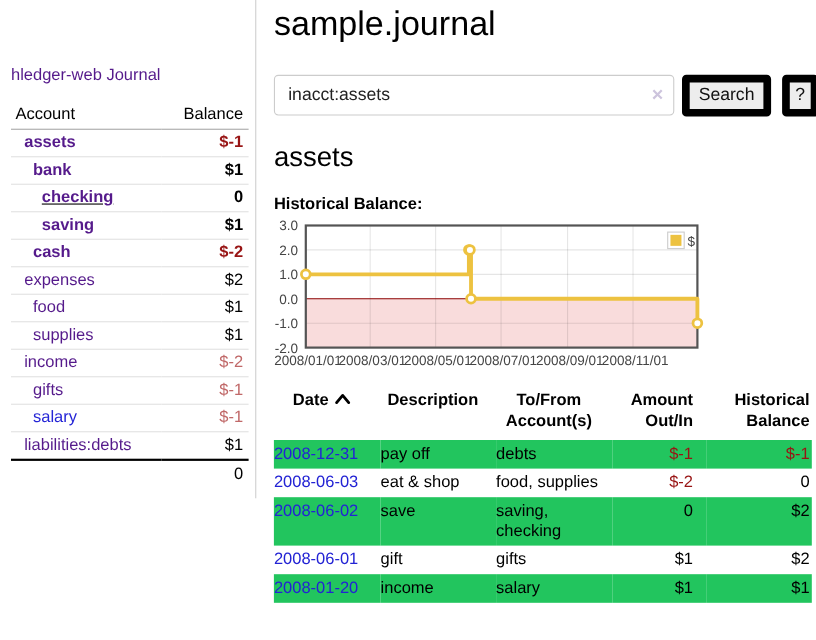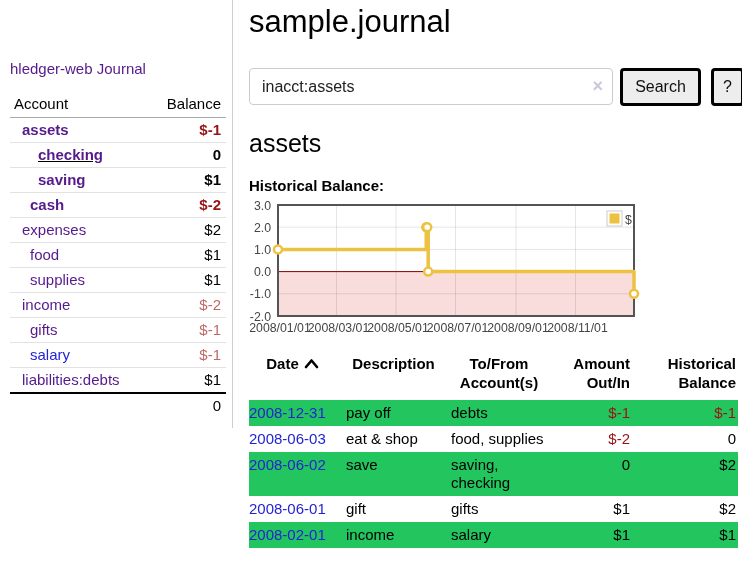--- a/index.html
+++ b/index.html
@@ -49,21 +49,21 @@
   .search-box input {
     width: 100%; height: 37px; border: 1px solid #ccc; border-radius: 4px;
     font-family: inherit; font-size: 16px; color: #222; padding: 0 32px 0 12px;
     outline: none; background: #fff;
   }
   .clear-icon {
     position: absolute; right: 10px; top: 7px;
     color: #cdc4dd; font-size: 18px; font-weight: bold; line-height: 22px; cursor: pointer;
   }
   .btn {
-    height: 38px; background: #ededed; border: 3px solid #000000; border-radius: 4px;
+    height: 38px; background: #ededed; border: 7px solid #000000; border-radius: 4px;
     font-family: inherit; font-size: 16px; color: #111; cursor: pointer;
   }
   .search-btn { width: 81px; margin-left: 7px; }
   .help-btn { width: 33px; margin-left: 10px; }
 
   h2.account-title { font-size: 25px; font-weight: 400; margin-top: 23px; }
   .chart-label { font-size: 15px; font-weight: bold; margin-top: 19px; }
   .chart-wrap { margin-top: 9px; }
   .chart-wrap svg { overflow: visible; display: block; }
   .chart-wrap text { font-family: "Liberation Sans", sans-serif; font-size: 12.3px; fill: #444; }
@@ -94,20 +94,24 @@
       <thead>
         <tr>
           <th>Account</th>
           <th class="bal-h">Balance</th>
         </tr>
       </thead>
       <tbody id="account-rows">
           <tr>
             <td style="padding-left: 12px;"><a class="acct b">assets</a></td>
             <td class="bal negative b">$-1</td>
+          </tr>
+          <tr>
+            <td style="padding-left: 20px;"><a class="acct b">bank</a></td>
+            <td class="bal normal b">$1</td>
           </tr>
           <tr>
             <td style="padding-left: 28px; text-decoration: underline;"><a class="acct b">checking</a></td>
             <td class="bal normal b">0</td>
           </tr>
           <tr>
             <td style="padding-left: 28px;"><a class="acct b">saving</a></td>
             <td class="bal normal b">$1</td>
           </tr>
           <tr>
@@ -249,21 +253,21 @@
             <td class="num balance-c">$2</td>
           </tr>
           <tr>
             <td><a class="date-link">2008-06-01</a></td>
             <td>gift</td>
             <td>gifts</td>
             <td class="num amount-c">$1</td>
             <td class="num balance-c">$2</td>
           </tr>
           <tr class="green">
-            <td><a class="date-link">2008-02-01</a></td>
+            <td><a class="date-link">2008-01-20</a></td>
             <td>income</td>
             <td>salary</td>
             <td class="num amount-c">$1</td>
             <td class="num balance-c">$1</td>
           </tr>
         </tbody>
     </table>
   </div>
 
 </div>

